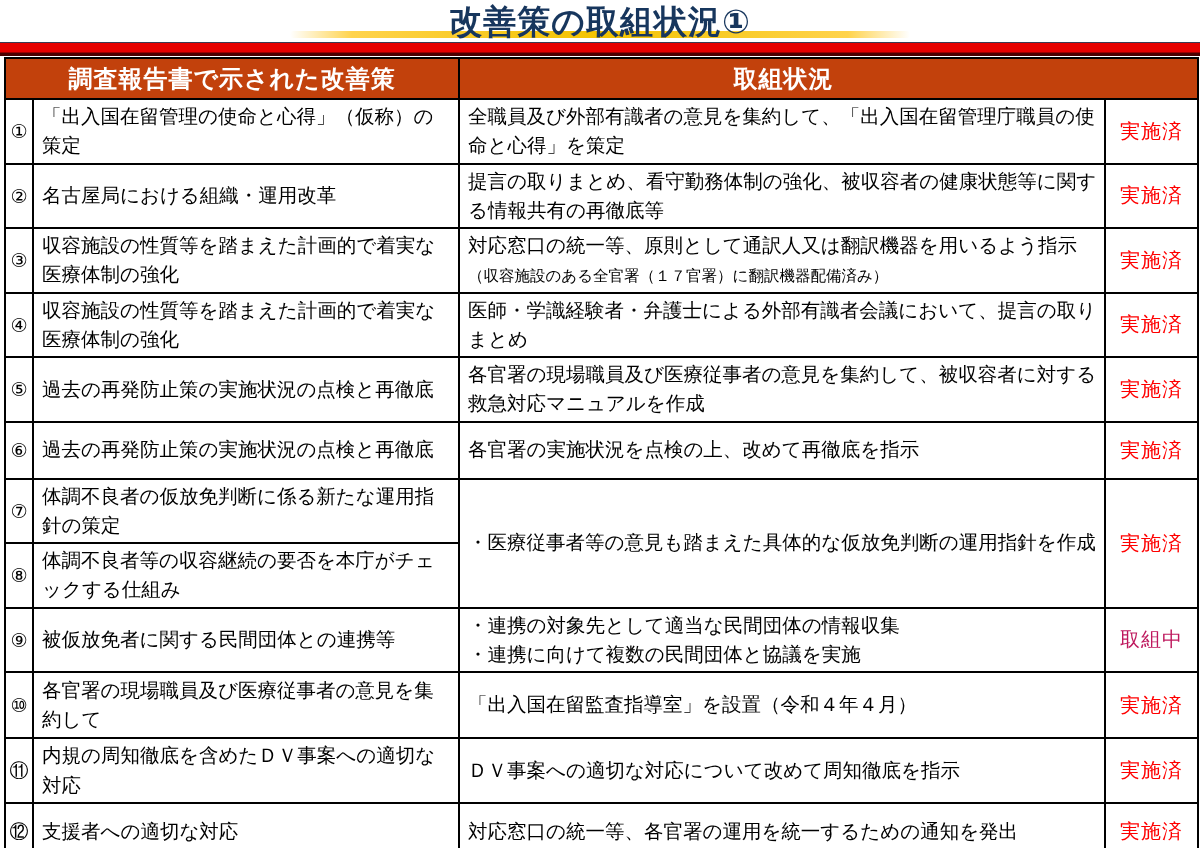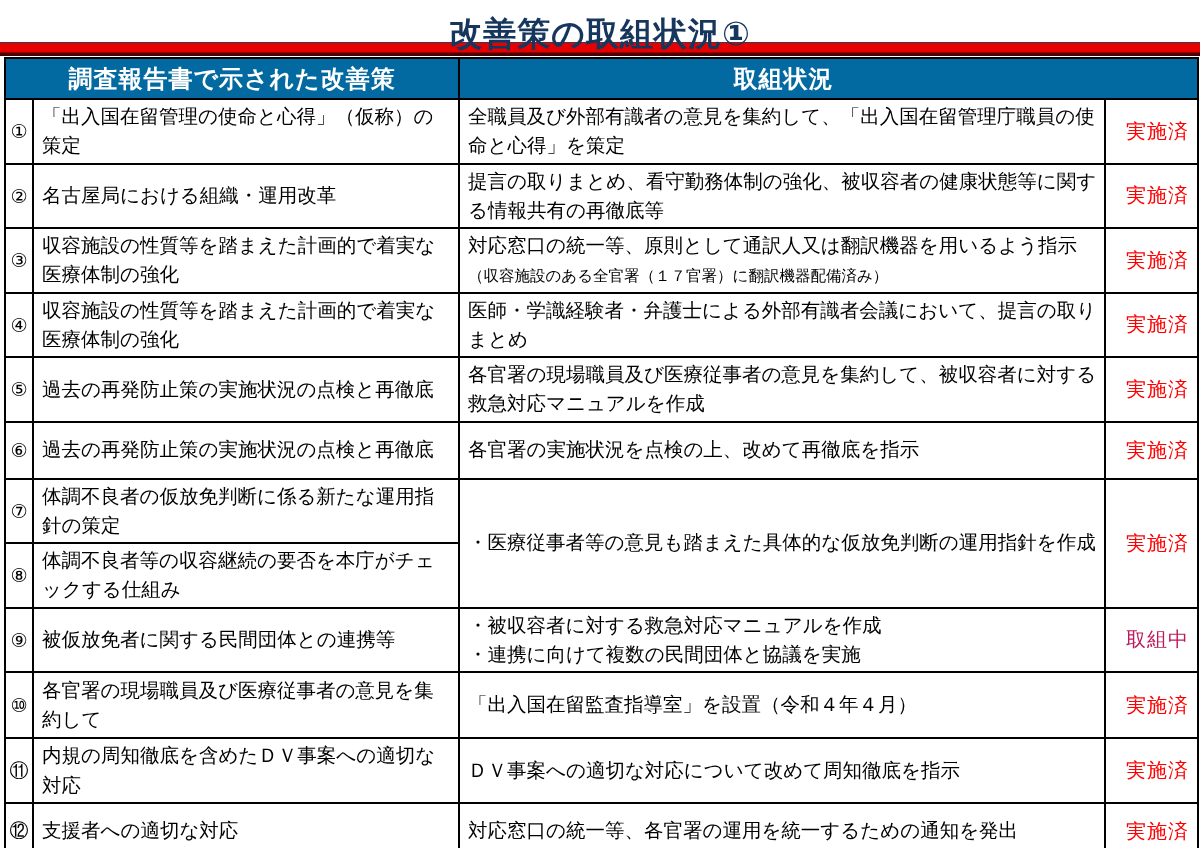--- a/index.html
+++ b/index.html
@@ -3,21 +3,21 @@
 <meta charset="utf-8">
 <style>
   html,body{margin:0;padding:0;background:#ffffff;}
   body{
     width:1200px;height:848px;position:relative;overflow:hidden;
     font-family:"DejaVu Sans","Liberation Sans",sans-serif;
     -webkit-font-smoothing:antialiased;
   }
   
   .title-wrap{
-    position:absolute;top:12px;left:0;width:1200px;height:44px;
+    position:absolute;top:0;left:0;width:1200px;height:44px;
     display:flex;justify-content:center;align-items:flex-start;
   }
   .title-swoosh{
     position:absolute;top:31px;left:290px;width:620px;height:7px;
     background:linear-gradient(90deg,rgba(255,211,77,0) 0%,#FFD34D 10%,#F3C300 50%,#FFD34D 90%,rgba(255,211,77,0) 100%);
     border-radius:4px;
   }
   .page-title{
     position:relative;z-index:2;
     font-size:33px;font-weight:bold;color:#17365D;
@@ -34,38 +34,38 @@
     border-collapse:collapse;table-layout:fixed;
     border:2px solid #000;
   }
   .status-table td,.status-table th{
     border:2px solid #000;
     padding:2px 6px;
     vertical-align:middle;
     overflow:hidden;
   }
   .status-table th{
-    background:#0369a1;color:#ffffff;
+    background:#c2410c;color:#ffffff;
     font-size:24px;font-weight:bold;
     height:39px;padding:0;
     letter-spacing:1px;
   }
   th.hdr-status{padding-right:90px;font-family:Liberation Serif, serif;}
   td.num{
     text-align:center;font-size:19px;padding:0;color:#000;
   }
   td.measure{
     font-size:19.5px;line-height:1.5;color:#000;padding-left:8px;border-radius:24px;
   }
   td.action{
     font-size:19.5px;line-height:1.5;color:#000;padding-left:8px;margin-top:19px;
   }
   td.action .small-note{font-size:15.5px;}
   td.status{
-    text-align:right;font-size:20px;color:#FF0000;padding:8px;
+    text-align:right;font-size:20px;color:#FF0000;padding:14px;
     letter-spacing:1px;
   }
   
   tbody tr:nth-child(1){height:64px;}
   tbody tr:nth-child(2){height:58px;}
   tbody tr:nth-child(3){height:59px;}
   tbody tr:nth-child(4){height:57px;}
   tbody tr:nth-child(5){height:58px;}
   tbody tr:nth-child(6){height:57px;}
   tbody tr:nth-child(7){height:58px;}
@@ -142,21 +142,21 @@
       <td class="status" rowspan="2" style="color: rgb(255, 0, 0);">実施済</td>
     </tr>
     <tr>
       <td class="num">⑧</td>
       <td class="measure">体調不良者等の収容継続の要否を本庁がチェックする仕組み</td>
     </tr>
     <tr>
       <td class="num">⑨</td>
       <td class="measure">被仮放免者に関する民間団体との連携等</td>
       <td class="action">
-          <div>・被収容者に対する救急対応マニュアルを作成</div>
+          <div>・連携の対象先として適当な民間団体の情報収集</div>
           <div>・連携に向けて複数の民間団体と協議を実施</div>
         </td>
       <td class="status" style="color: #be185d;">取組中</td>
     </tr>
     <tr>
       <td class="num">⑩</td>
       <td class="measure">各官署の現場職員及び医療従事者の意見を集約して</td>
       <td class="action">「出入国在留監査指導室」を設置（令和４年４月）</td>
       <td class="status" style="color: rgb(255, 0, 0);">実施済</td>
     </tr>

